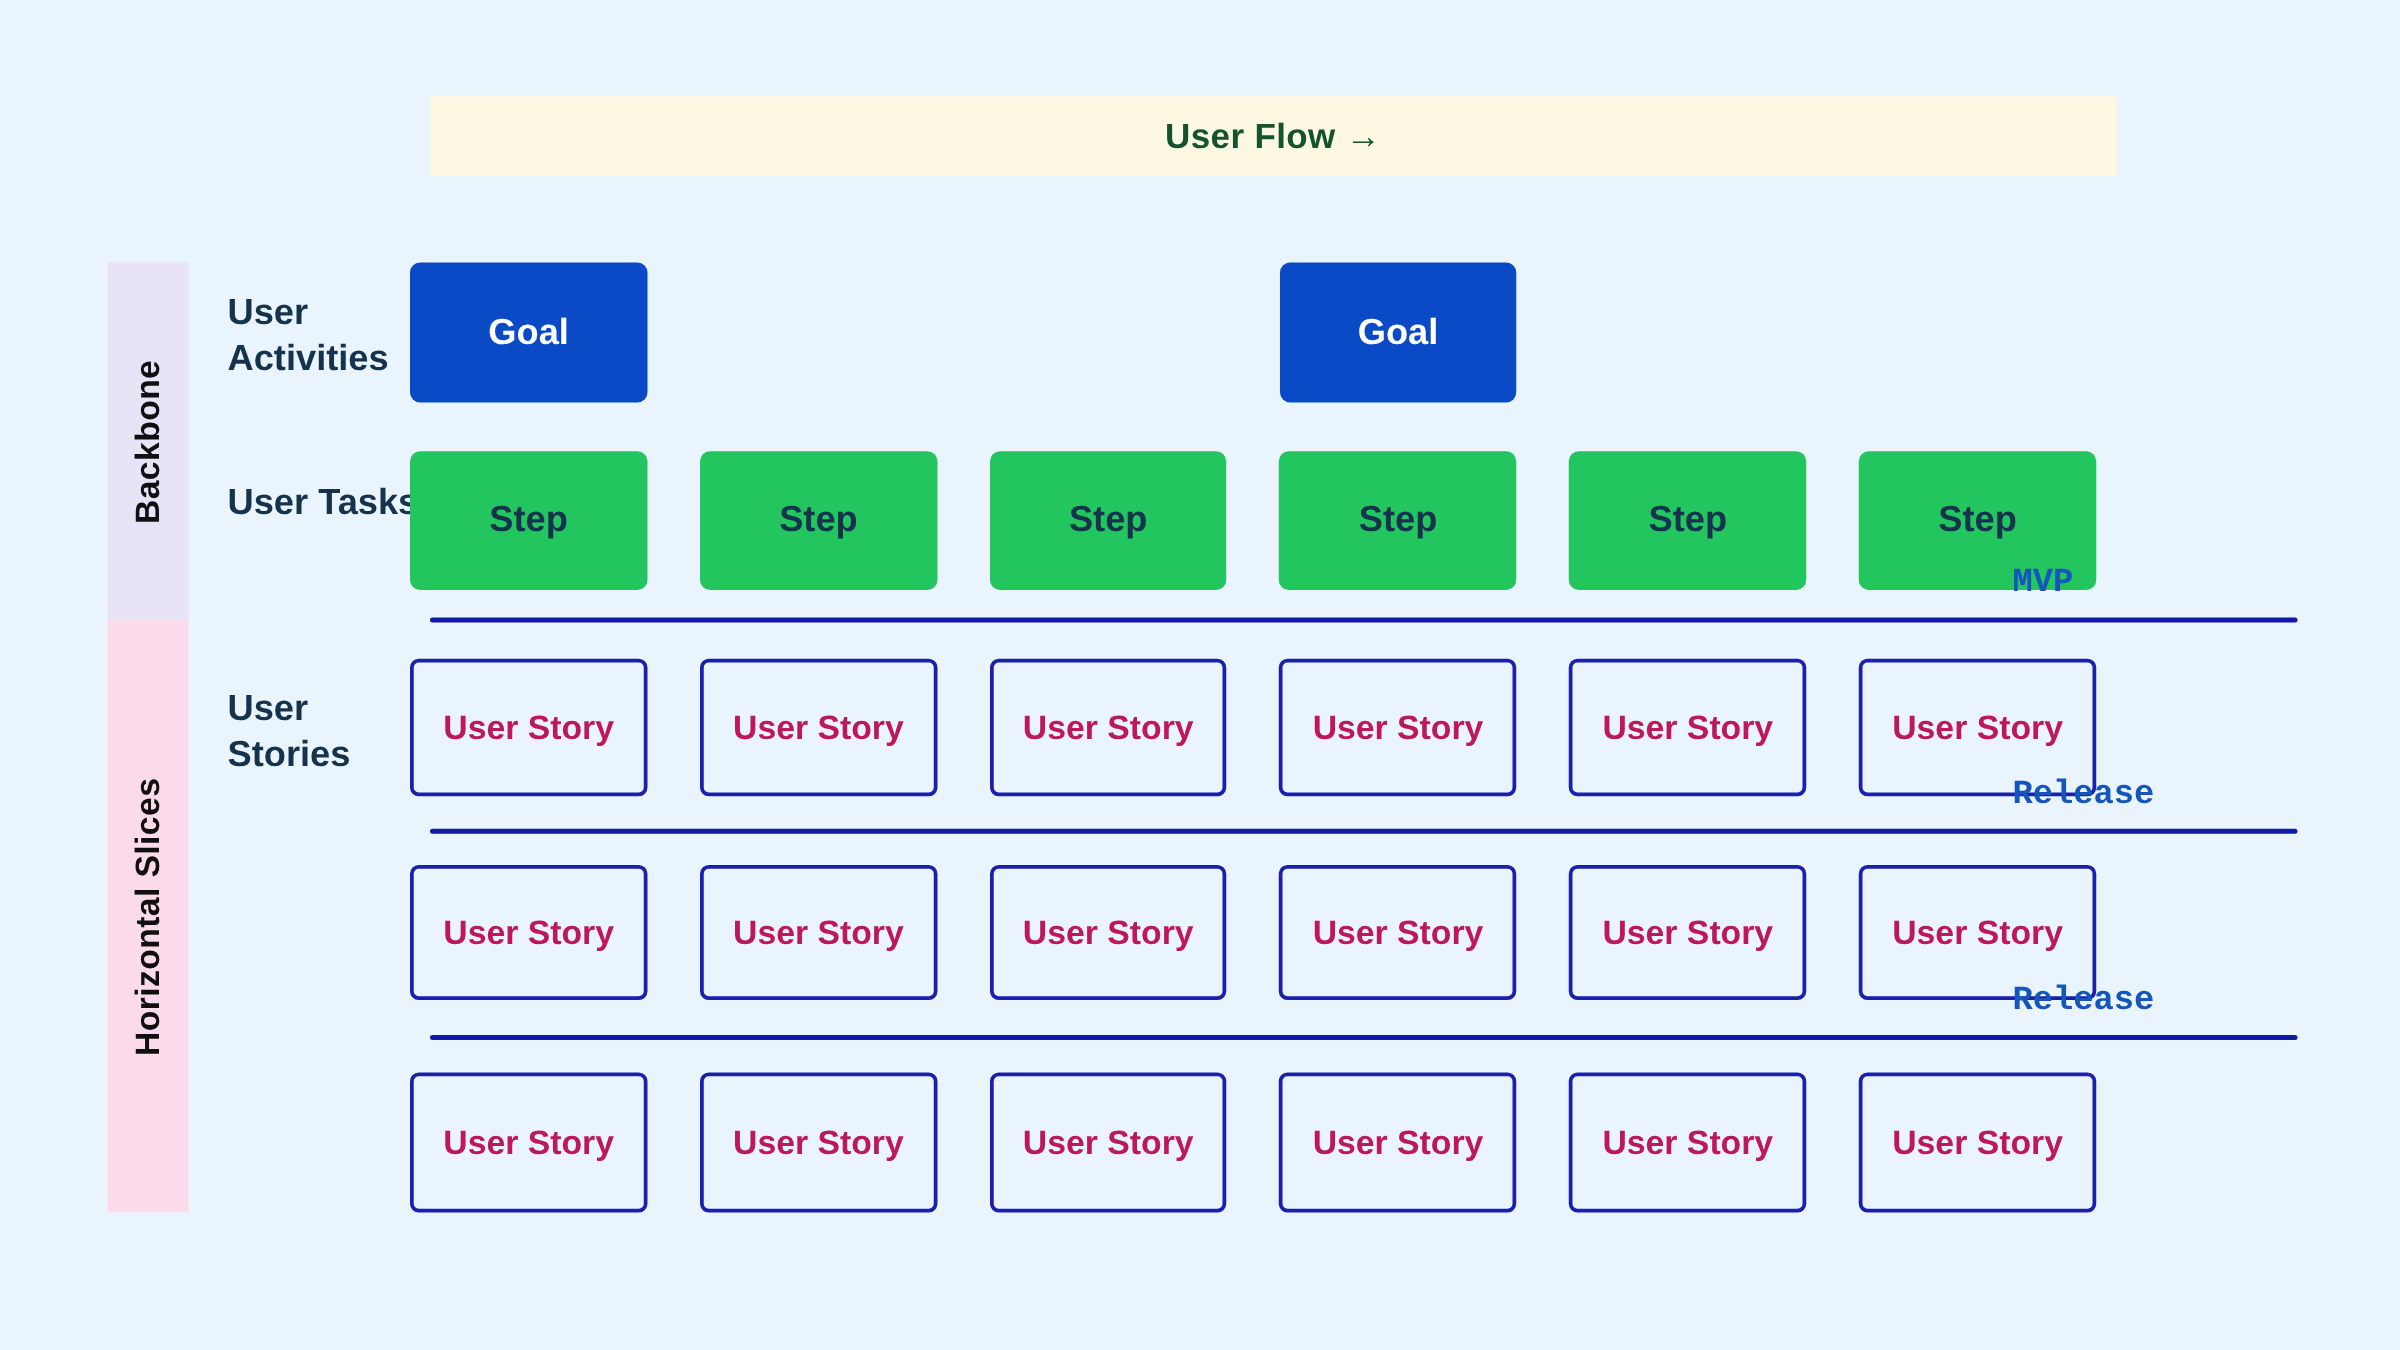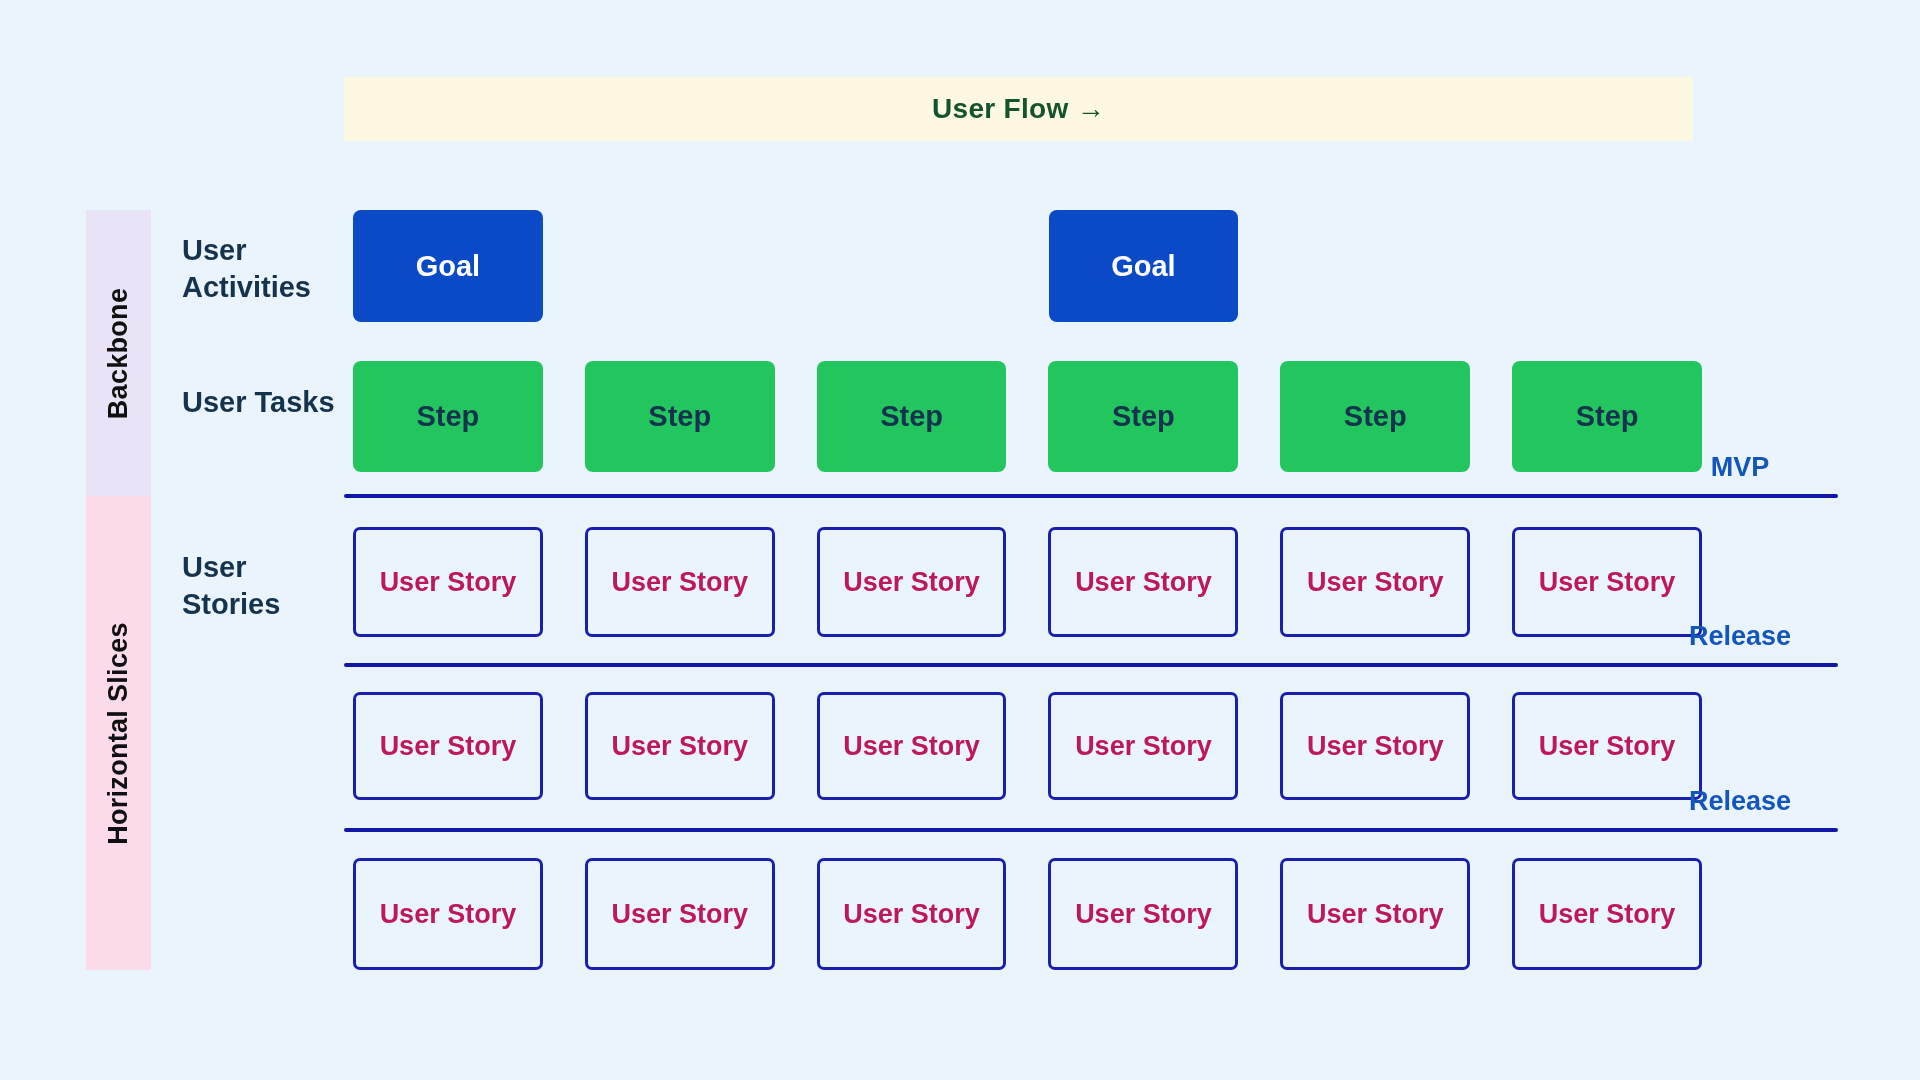--- a/index.html
+++ b/index.html
@@ -55,21 +55,21 @@
     line-height: 1.27;
     color: #15334D;
   }
   .row-label.activities { top: 232px; }
   .row-label.tasks      { top: 384px; }
   .row-label.stories    { top: 549px; }
 
   
   .grid-row {
     position: absolute;
-    left: 353px;
+    left: 328px;
     width: 1349px;
     display: grid;
     grid-template-columns: repeat(6, 1fr);
     gap: 42px;
   }
   .row-goals   { top: 210px; height: 112px; }
   .row-steps   { top: 361px; height: 111px; }
   .row-story-1 { top: 527px; height: 110px; }
   .row-story-2 { top: 692px; height: 108px; }
   .row-story-3 { top: 858px; height: 112px; }
@@ -106,25 +106,26 @@
     background: #1118A8;
     border-radius: 2px;
   }
   .divider-mvp      { top: 494px; }
   .divider-release1 { top: 663px; }
   .divider-release2 { top: 828px; }
 
   
   .milestone-label {
     position: absolute;
-    right: 70px;
+    right: 90px;
     width: 220px;
-    text-align: center;
+    text-align: left;
     font-size: 27px;
     color: #1456BB;
+    font-family: Liberation Mono, monospace;
   }
   .label-mvp      { top: 452px; }
   .label-release1 { top: 621px; }
   .label-release2 { top: 786px; }
 </style>
 </head>
 <body>
 
 <div class="canvas">
 

